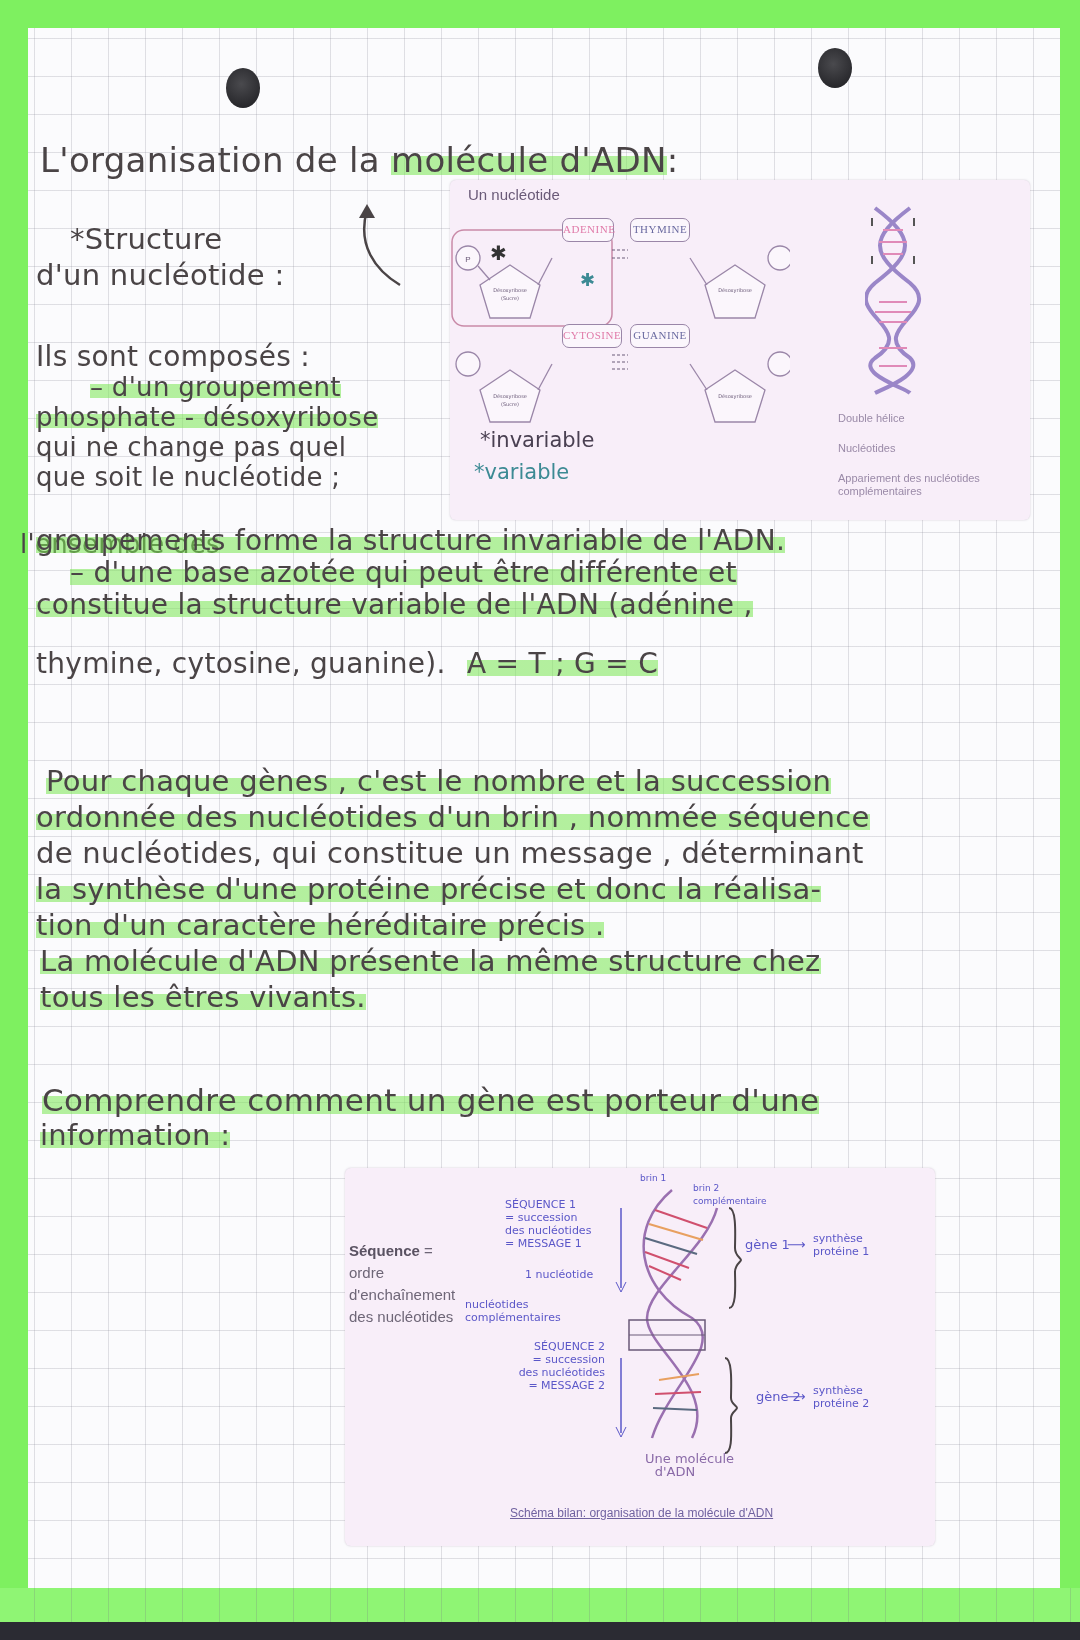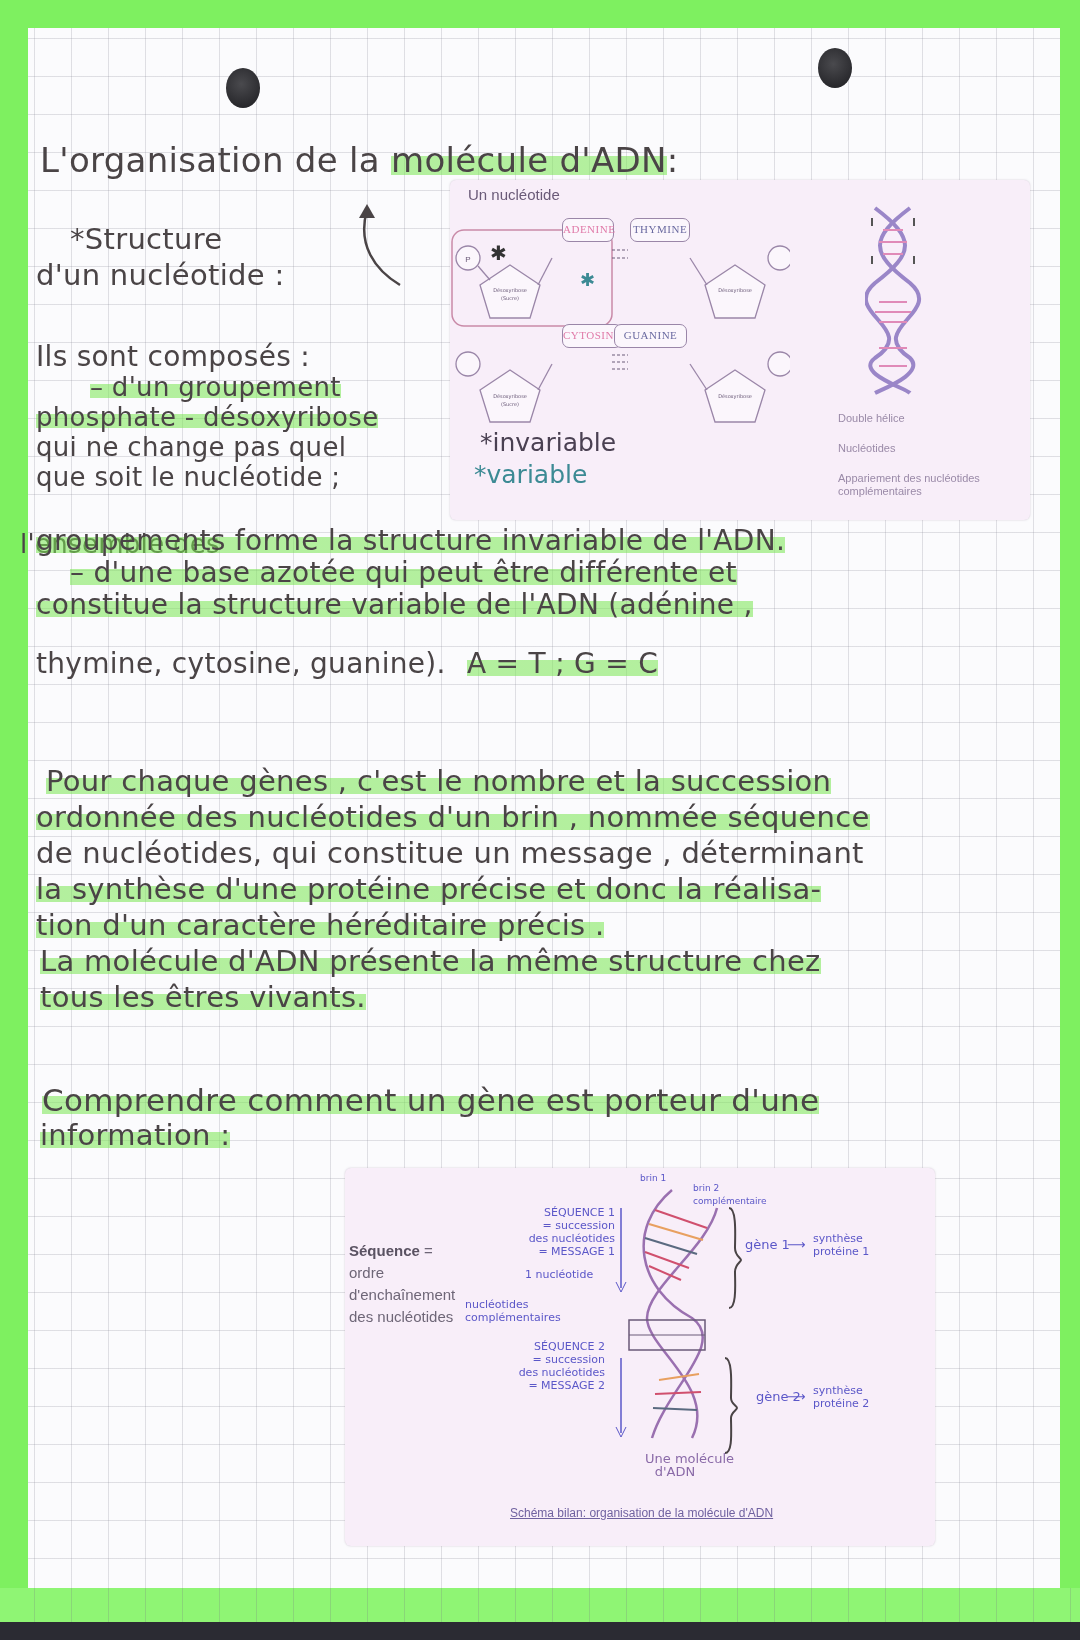--- a/index.html
+++ b/index.html
@@ -50,21 +50,21 @@
     box-shadow: 0 0 2px rgba(120,100,130,0.35);
   }
   .card-nuc { left: 450px; top: 180px; width: 580px; height: 340px; }
   .card-nuc .lbl-title { position: absolute; left: 18px; top: 6px; font-size: 15px; color: #6a5a78; font-family: "Liberation Sans", sans-serif; }
   .base-box {
     position: absolute; height: 24px; border: 1.5px solid #9a86a8; border-radius: 7px;
     background: #fbf6fc; font-family: "Liberation Serif", serif; font-size: 11px;
     text-align: center; line-height: 21px; letter-spacing: 0.5px;
   }
   .legend-txt { position: absolute; font-family: "Liberation Sans", sans-serif; font-size: 11px; color: #9a8aa8; line-height: 13px; }
-  .annot { position: absolute; font-size: 25px; white-space: nowrap; }
+  .annot { position: absolute; font-size: 21px; white-space: nowrap; }
 
   .card-gene { left: 345px; top: 1168px; width: 590px; height: 378px; }
   .gene-def { position: absolute; left: 4px; top: 72px; font-family: "Liberation Sans", sans-serif; font-size: 15px; color: #6e6677; line-height: 22px; }
   .gene-def b { color: #5a5262; }
   .blue-hw { position: absolute; color: #5b57c8; font-size: 11px; line-height: 13px; white-space: nowrap; }
   .caption { position: absolute; left: 165px; top: 338px; font-family: "Liberation Sans", sans-serif; font-size: 12px; color: #7062a0; text-decoration: underline; }
 </style>
 </head>
 <body>
 
@@ -133,21 +133,21 @@
     <text x="285" y="92" font-size="5" text-anchor="middle" fill="#6a5a78">Désoxyribose</text>
     <circle cx="330" cy="164" r="12" fill="#fbf6fc" stroke="#9a86a8" stroke-width="1.3"></circle>
     <polygon points="285,170 315,190 305,222 265,222 255,190" fill="#fbf6fc" stroke="#9a86a8" stroke-width="1.3"></polygon>
     <line x1="240" y1="164" x2="257" y2="190" stroke="#9a86a8" stroke-width="1.3"></line>
     <text x="285" y="198" font-size="5" text-anchor="middle" fill="#6a5a78">Désoxyribose</text>
   </svg>
 
   <div class="base-box" style="left:112px;top:38px;width:52px;color:#e07aa8;">ADENINE</div>
   <div class="base-box" style="left:180px;top:38px;width:60px;color:#6a6aa0;">THYMINE</div>
   <div class="base-box" style="left:112px;top:144px;width:60px;color:#e07aa8;">CYTOSINE</div>
-  <div class="base-box" style="left:164px;top:144px;width:73px;color:#6a6aa0;">GUANINE</div>
+  <div class="base-box" style="left:180px;top:144px;width:60px;color:#6a6aa0;">GUANINE</div>
 
   <svg width="60" height="200" style="position:absolute;left:415px;top:18px;">
     <path d="M10 10 C 50 40, 50 55, 10 85 C -25 115, 55 130, 10 160 C -10 175, 40 190, 45 195" stroke="#9a86c8" stroke-width="4" fill="none"></path>
     <path d="M45 10 C 5 40, 5 55, 45 85 C 80 115, 0 130, 45 160 C 60 175, 20 190, 10 195" stroke="#9a86c8" stroke-width="4" fill="none"></path>
     <g stroke="#e08ab8" stroke-width="2">
       <line x1="18" y1="32" x2="38" y2="32"></line>
         <line x1="14" y1="44" x2="42" y2="44"></line>
         <line x1="18" y1="56" x2="38" y2="56"></line>
       <line x1="14" y1="104" x2="42" y2="104"></line>
         <line x1="10" y1="114" x2="46" y2="114"></line>
@@ -184,21 +184,21 @@
 <div class="hw" style="left:40px;top:1118px;font-size:29px;"><span class="hl">information :</span></div>
 
 <div class="card card-gene">
   <div class="gene-def">
     <div><b>Séquence</b><span> =</span></div>
     <div>ordre</div>
     <div>d'enchaînement</div>
     <div>des nucléotides</div>
   </div>
 
-  <div class="blue-hw" style="left:160px;top:38px;text-align:right;width:110px;">
+  <div class="blue-hw" style="left:160px;top:30px;text-align:left;width:110px;">
     <div>SÉQUENCE 1</div>
     <div>= succession</div>
     <div>des nucléotides</div>
     <div>= MESSAGE 1</div>
   </div>
   <div class="blue-hw" style="left:180px;top:100px;">1 nucléotide</div>
   <div class="blue-hw" style="left:120px;top:130px;">
     <div>nucléotides</div>
     <div>complémentaires</div>
   </div>

